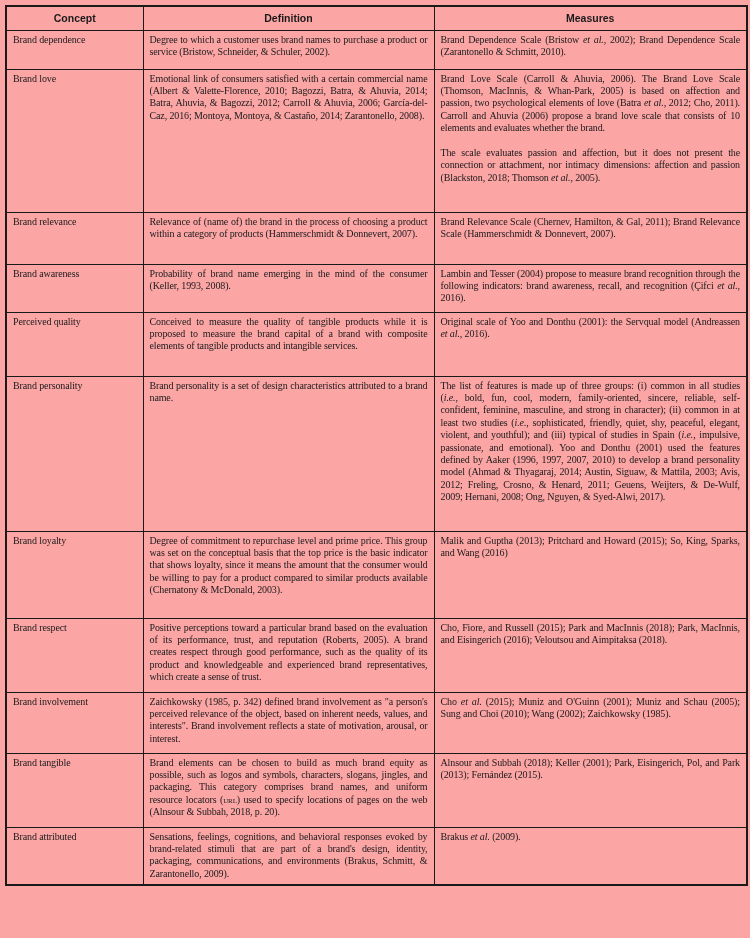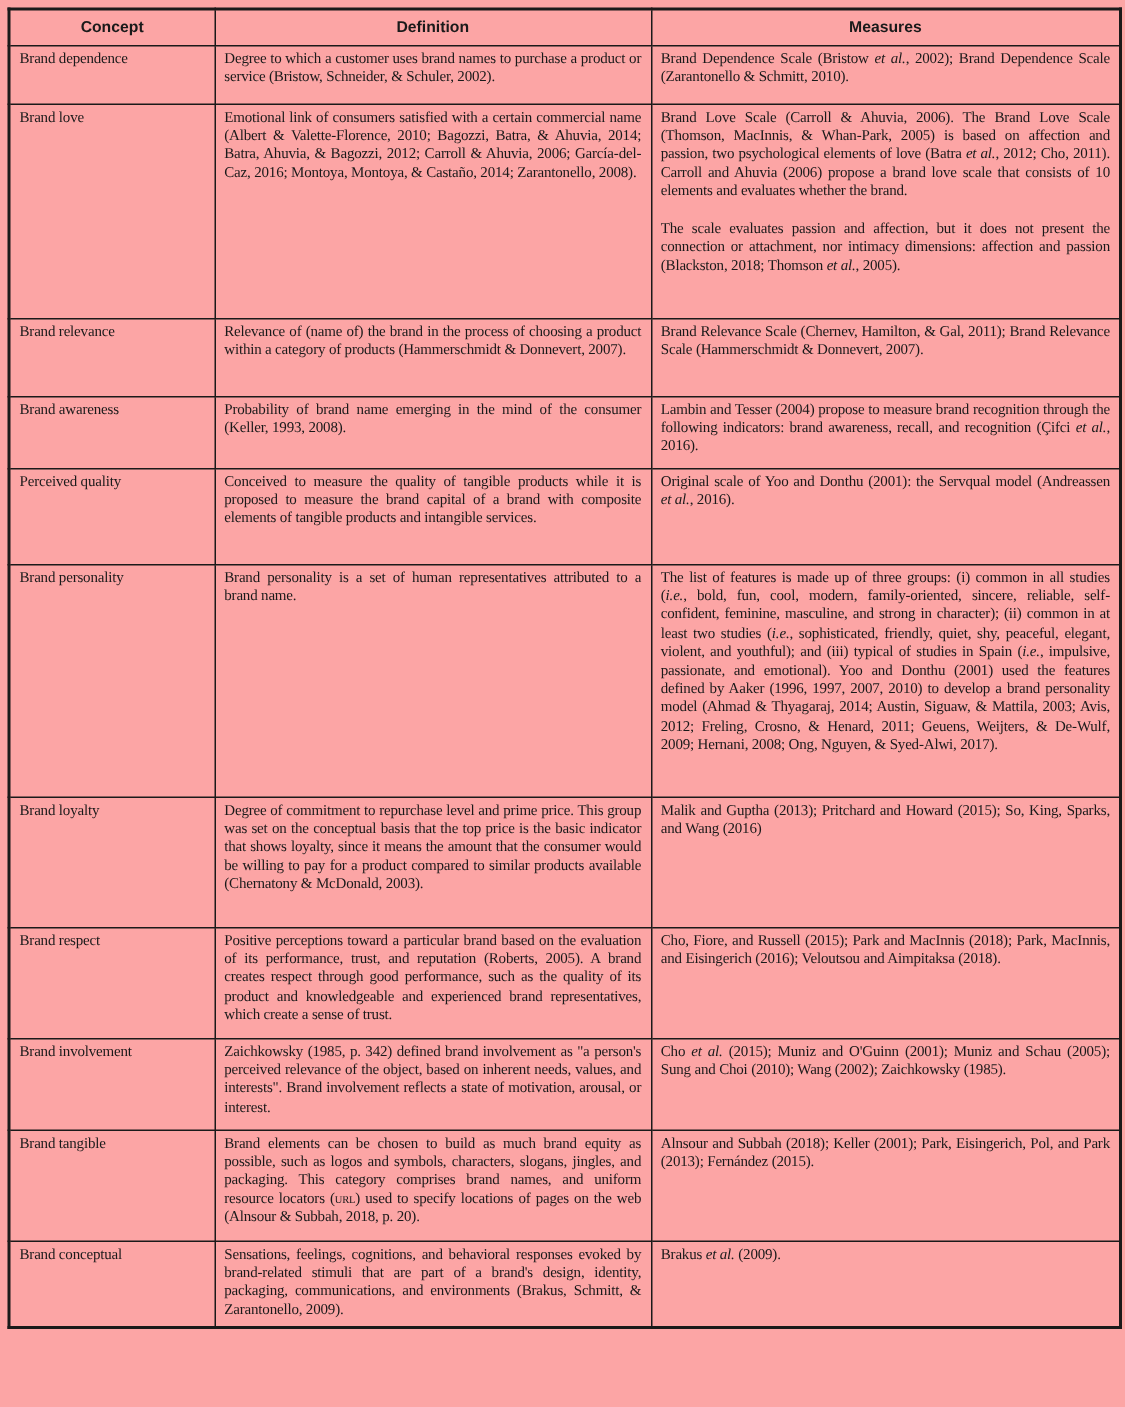--- a/index.html
+++ b/index.html
@@ -92,21 +92,21 @@
         <td class="t-def">Probability of brand name emerging in the mind of the consumer (Keller, 1993, 2008).</td>
         <td class="t-meas">Lambin and Tesser (2004) propose to measure brand recognition through the following indicators: brand awareness, recall, and recognition (Çifci <i>et al.</i>, 2016).</td>
       </tr>
       <tr style="height:64px;">
         <td class="t-concept">Perceived quality</td>
         <td class="t-def">Conceived to measure the quality of tangible products while it is proposed to measure the brand capital of a brand with composite elements of tangible products and intangible services.</td>
         <td class="t-meas">Original scale of Yoo and Donthu (2001): the Servqual model (Andreassen <i>et al.</i>, 2016).</td>
       </tr>
       <tr style="height:155px;">
         <td class="t-concept">Brand personality</td>
-        <td class="t-def">Brand personality is a set of human representatives attributed to a brand name.</td>
+        <td class="t-def">Brand personality is a set of design characteristics attributed to a brand name.</td>
         <td class="t-meas">The list of features is made up of three groups: (i) common in all studies (<i>i.e.</i>, bold, fun, cool, modern, family-oriented, sincere, reliable, self-confident, feminine, masculine, and strong in character); (ii) common in at least two studies (<i>i.e.</i>, sophisticated, friendly, quiet, shy, peaceful, elegant, violent, and youthful); and (iii) typical of studies in Spain (<i>i.e.</i>, impulsive, passionate, and emotional). Yoo and Donthu (2001) used the features defined by Aaker (1996, 1997, 2007, 2010) to develop a brand personality model (Ahmad &amp; Thyagaraj, 2014; Austin, Siguaw, &amp; Mattila, 2003; Avis, 2012; Freling, Crosno, &amp; Henard, 2011; Geuens, Weijters, &amp; De-Wulf, 2009; Hernani, 2008; Ong, Nguyen, &amp; Syed-Alwi, 2017).</td>
       </tr>
       <tr style="height:87px;">
         <td class="t-concept">Brand loyalty</td>
         <td class="t-def">Degree of commitment to repurchase level and prime price. This group was set on the conceptual basis that the top price is the basic indicator that shows loyalty, since it means the amount that the consumer would be willing to pay for a product compared to similar products available (Chernatony &amp; McDonald, 2003).</td>
         <td class="t-meas">Malik and Guptha (2013); Pritchard and Howard (2015); So, King, Sparks, and Wang (2016)</td>
       </tr>
       <tr style="height:74px;">
         <td class="t-concept">Brand respect</td>
         <td class="t-def">Positive perceptions toward a particular brand based on the evaluation of its performance, trust, and reputation (Roberts, 2005). A brand creates respect through good performance, such as the quality of its product and knowledgeable and experienced brand representatives, which create a sense of trust.</td>
@@ -116,19 +116,19 @@
         <td class="t-concept">Brand involvement</td>
         <td class="t-def">Zaichkowsky (1985, p. 342) defined brand involvement as "a person's perceived relevance of the object, based on inherent needs, values, and interests". Brand involvement reflects a state of motivation, arousal, or interest.</td>
         <td class="t-meas">Cho <i>et al.</i> (2015); Muniz and O'Guinn (2001); Muniz and Schau (2005); Sung and Choi (2010); Wang (2002); Zaichkowsky (1985).</td>
       </tr>
       <tr style="height:74px;">
         <td class="t-concept">Brand tangible</td>
         <td class="t-def">Brand elements can be chosen to build as much brand equity as possible, such as logos and symbols, characters, slogans, jingles, and packaging. This category comprises brand names, and uniform resource locators (<span class="sc">url</span>) used to specify locations of pages on the web (Alnsour &amp; Subbah, 2018, p. 20).</td>
         <td class="t-meas">Alnsour and Subbah (2018); Keller (2001); Park, Eisingerich, Pol, and Park (2013); Fernández (2015).</td>
       </tr>
       <tr style="height:58px;">
-        <td class="t-concept">Brand conceptual</td>
+        <td class="t-concept">Brand attributed</td>
         <td class="t-def">Sensations, feelings, cognitions, and behavioral responses evoked by brand-related stimuli that are part of a brand's design, identity, packaging, communications, and environments (Brakus, Schmitt, &amp; Zarantonello, 2009).</td>
         <td class="t-meas">Brakus <i>et al.</i> (2009).</td>
       </tr>
     </tbody>
   </table>
 </div>
 
 </body></html>

